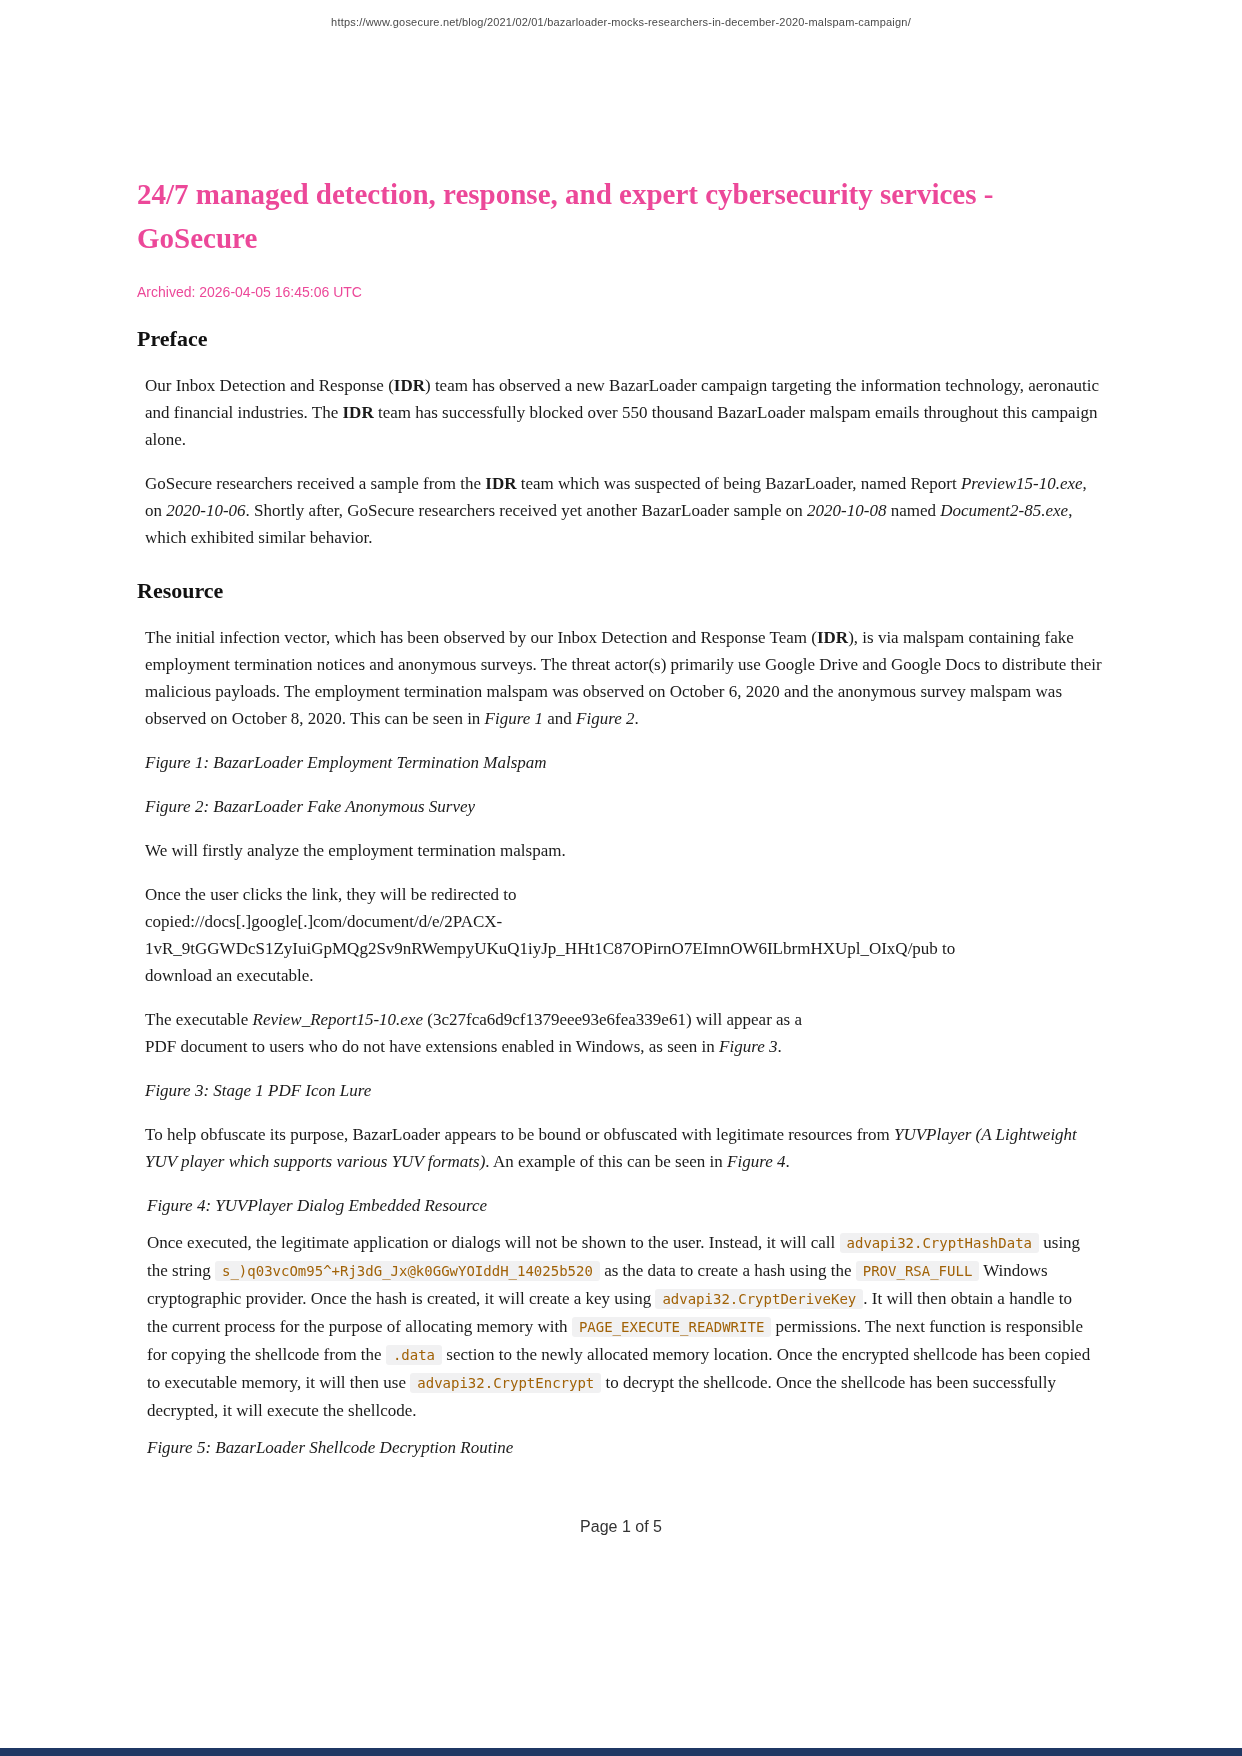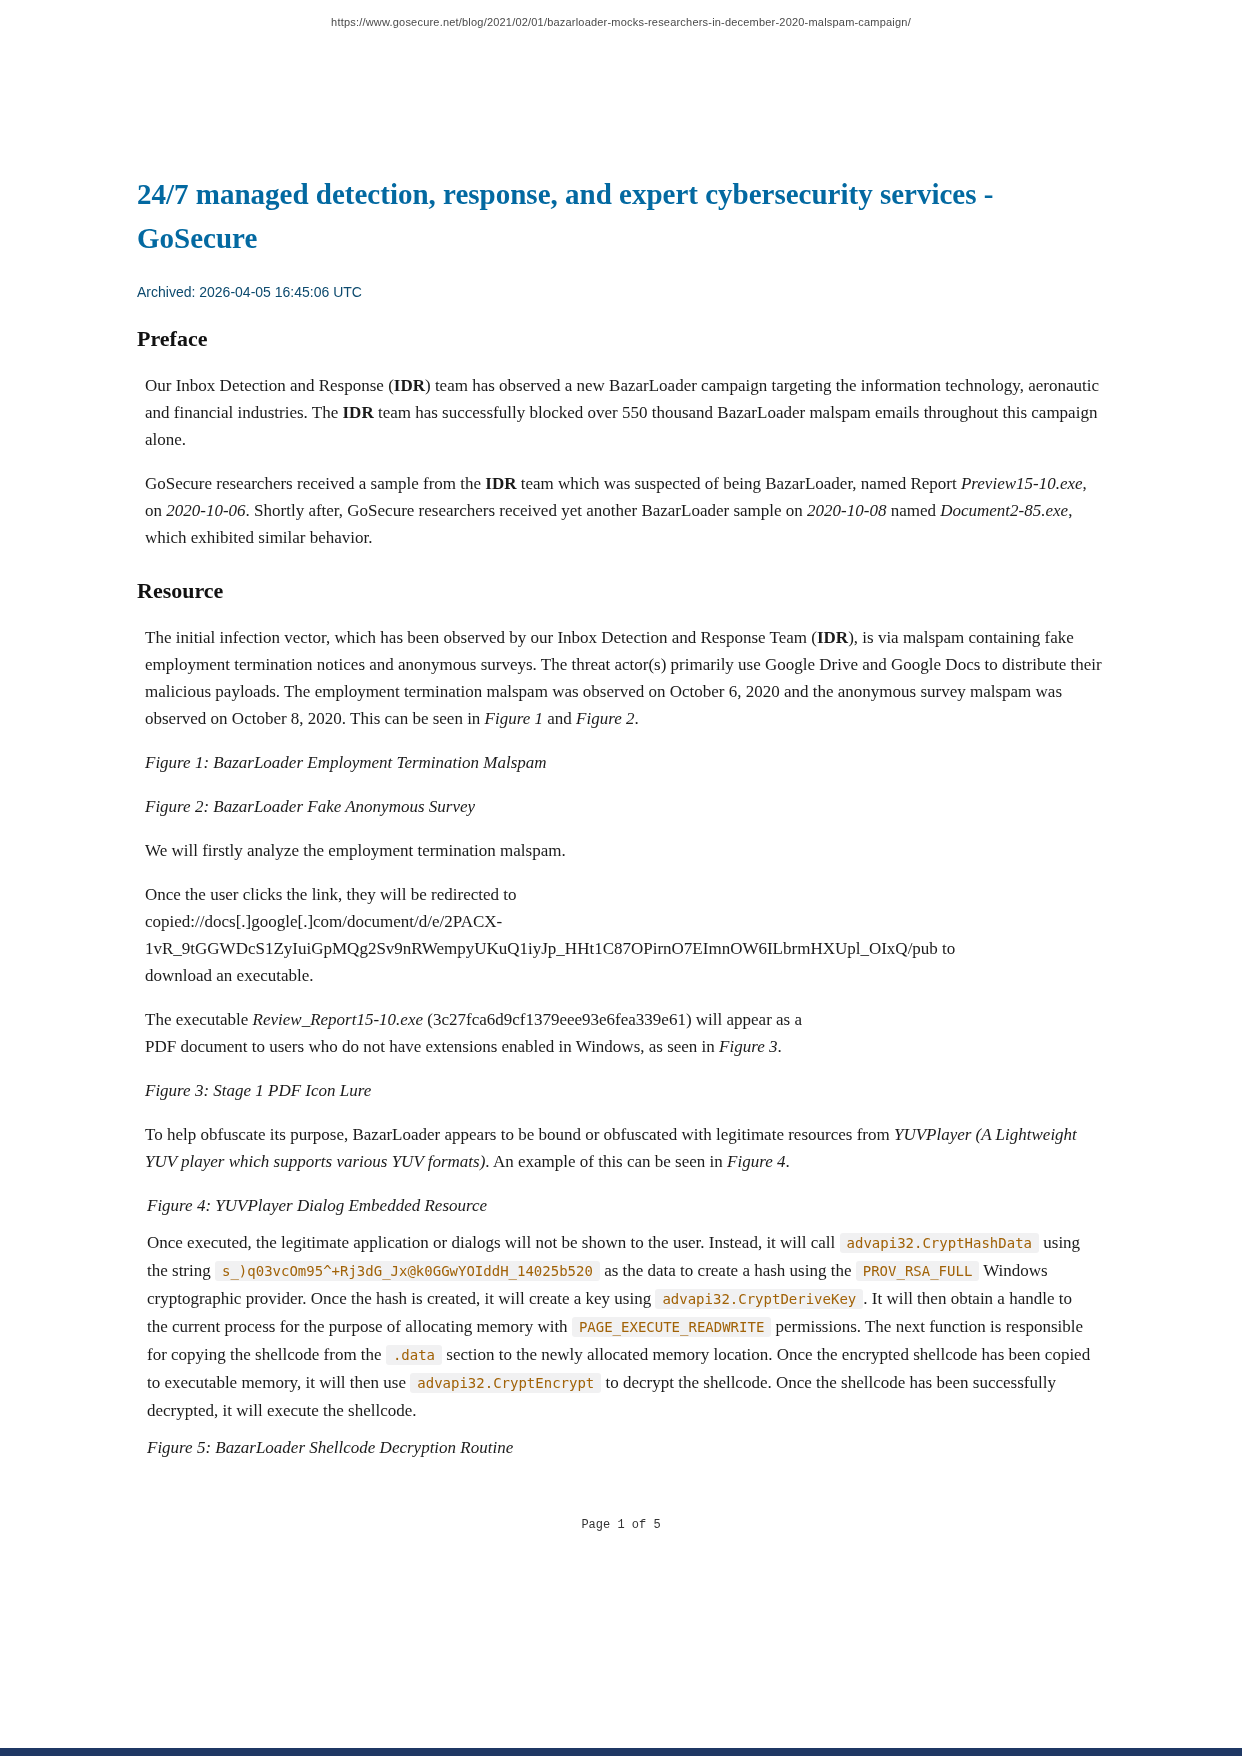--- a/index.html
+++ b/index.html
@@ -30,26 +30,26 @@
     position: absolute;
     left: 137px;
     top: 172px;
     width: 968px;
   }
   h1.title {
     font-size: 29px;
     font-weight: bold;
     line-height: 44px;
     margin: 0 0 24px 0;
-    color: #0369a1;
+    color: #ec4899;
   }
   .archived {
     font-family: "Liberation Sans", sans-serif;
     font-size: 14px;
-    color: #0c4a6e;
+    color: #ec4899;
     margin: 0 0 26px 0;
   }
   h2.section-heading {
     font-size: 22px;
     font-weight: bold;
     margin: 0 0 20px 0;
     color: #111111;
   }
   .body-p {
     font-size: 17px;
@@ -70,22 +70,22 @@
     padding: 2px 7px;
     border-radius: 3px;
     white-space: nowrap;
   }
   .footer {
     position: absolute;
     top: 1518px;
     left: 0;
     width: 100%;
     text-align: center;
-    font-family: Liberation Mono, monospace;
-    font-size: 12px;
+    font-family: Liberation Sans, sans-serif;
+    font-size: 16px;
     color: #333333;
   }
   .bottom-bar {
     position: absolute;
     left: 0;
     bottom: 0;
     width: 100%;
     height: 8px;
   }
 </style>

